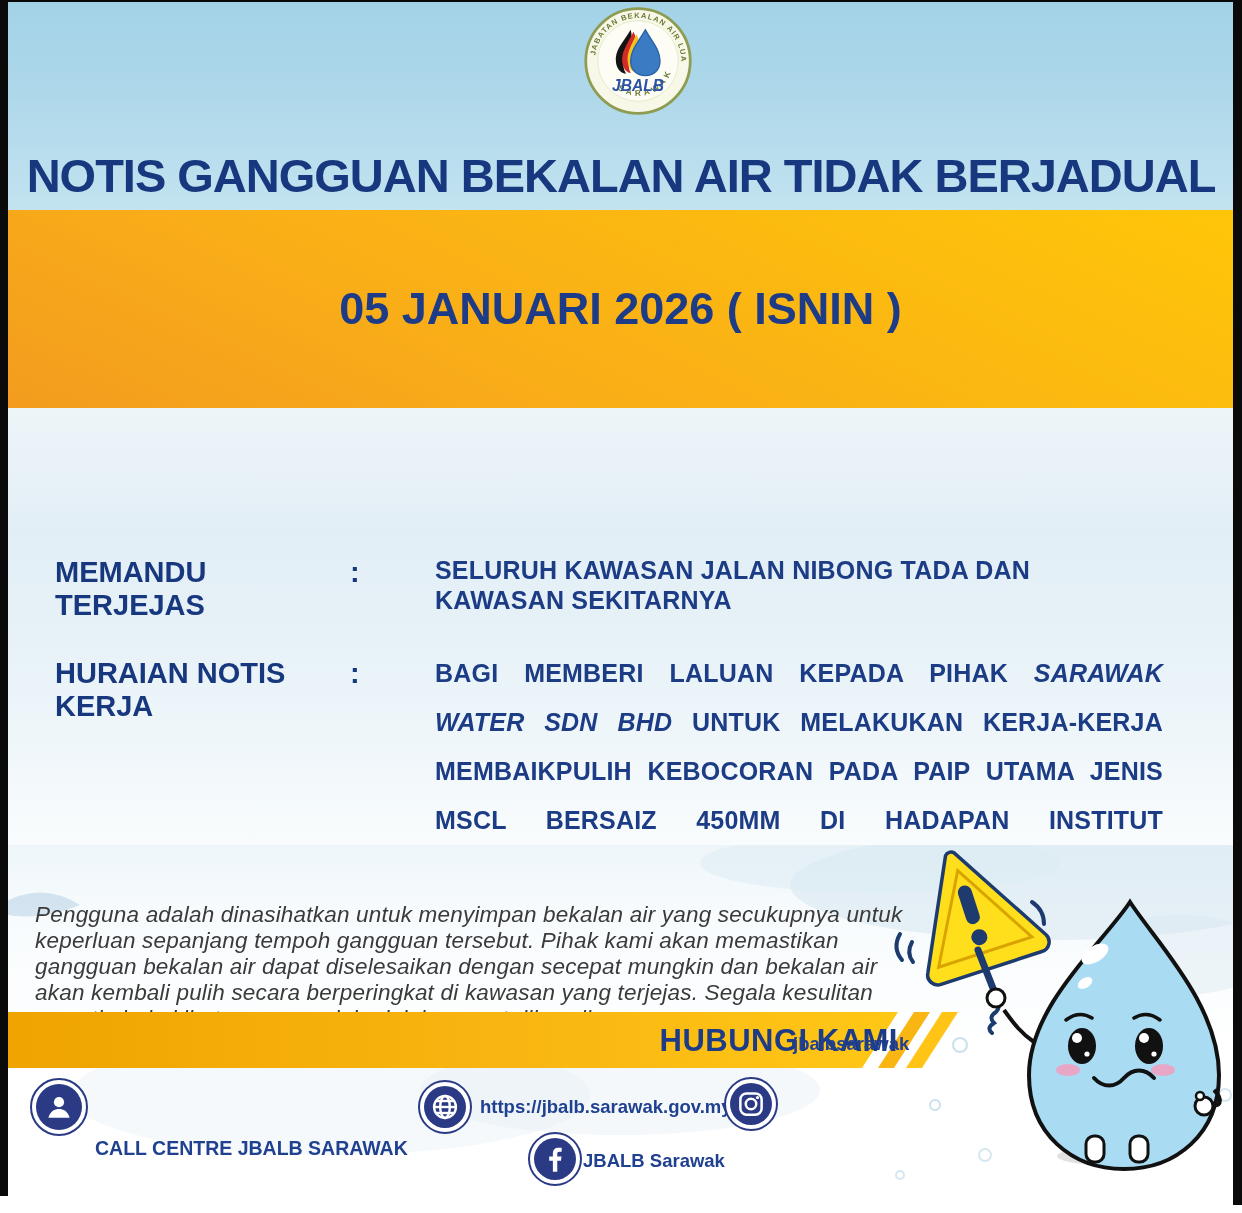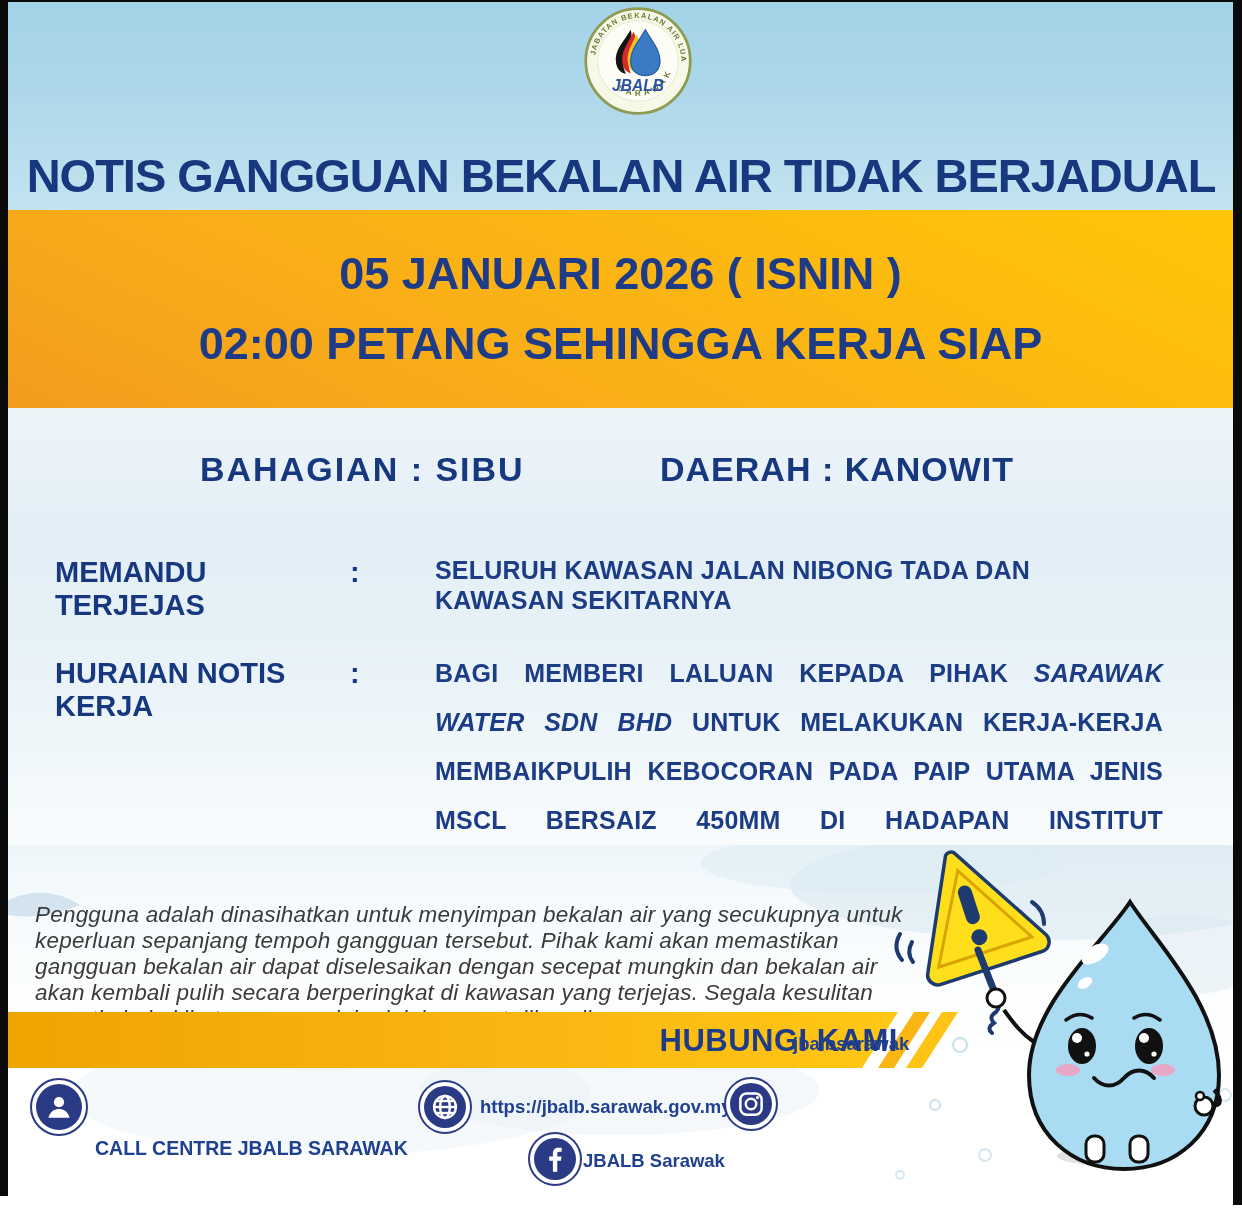--- a/index.html
+++ b/index.html
@@ -96,28 +96,23 @@
         <path d="M58,31 C53,42 47,52 49,62 C50,68 54,72 57,72 C54,64 56,55 60,46 C62,40 61,35 58,31 Z" fill="#f2c21e"></path>
         <path d="M68,26 C60,40 52,48 52,60 C52,70 59,76 68,76 C77,76 84,70 84,60 C84,48 76,40 68,26 Z" fill="#3b7bc4" stroke="#2a62a8" stroke-width="1.5"></path>
         <text x="60" y="93" text-anchor="middle" font-size="17" font-weight="bold" font-style="italic" fill="#2b52a5">JBALB</text>
       </svg>
     </div>
     <div class="main-title">NOTIS GANGGUAN BEKALAN AIR TIDAK BERJADUAL</div>
   </div>
 
   <div class="sec-band">
     <div class="band-line">05 JANUARI 2026 ( ISNIN )</div>
-    <div class="band-line">02:00 PETANG SEHINGGA KERJA SIAP</div>
   </div>
 
   <div class="sec-info">
-    <div class="loc-row">
-      <span class="loc-bahagian">BAHAGIAN : SIBU</span>
-      <span class="loc-daerah">DAERAH : KANOWIT</span>
-    </div>
 
     <div class="detail-row r1">
       <div class="d-label">MEMANDU TERJEJAS</div>
       <div class="d-colon">:</div>
       <div class="d-value">SELURUH KAWASAN JALAN NIBONG TADA DAN KAWASAN SEKITARNYA</div>
     </div>
 
     <div class="detail-row r2">
       <div class="d-label">HURAIAN NOTIS KERJA</div>
       <div class="d-colon">:</div>

